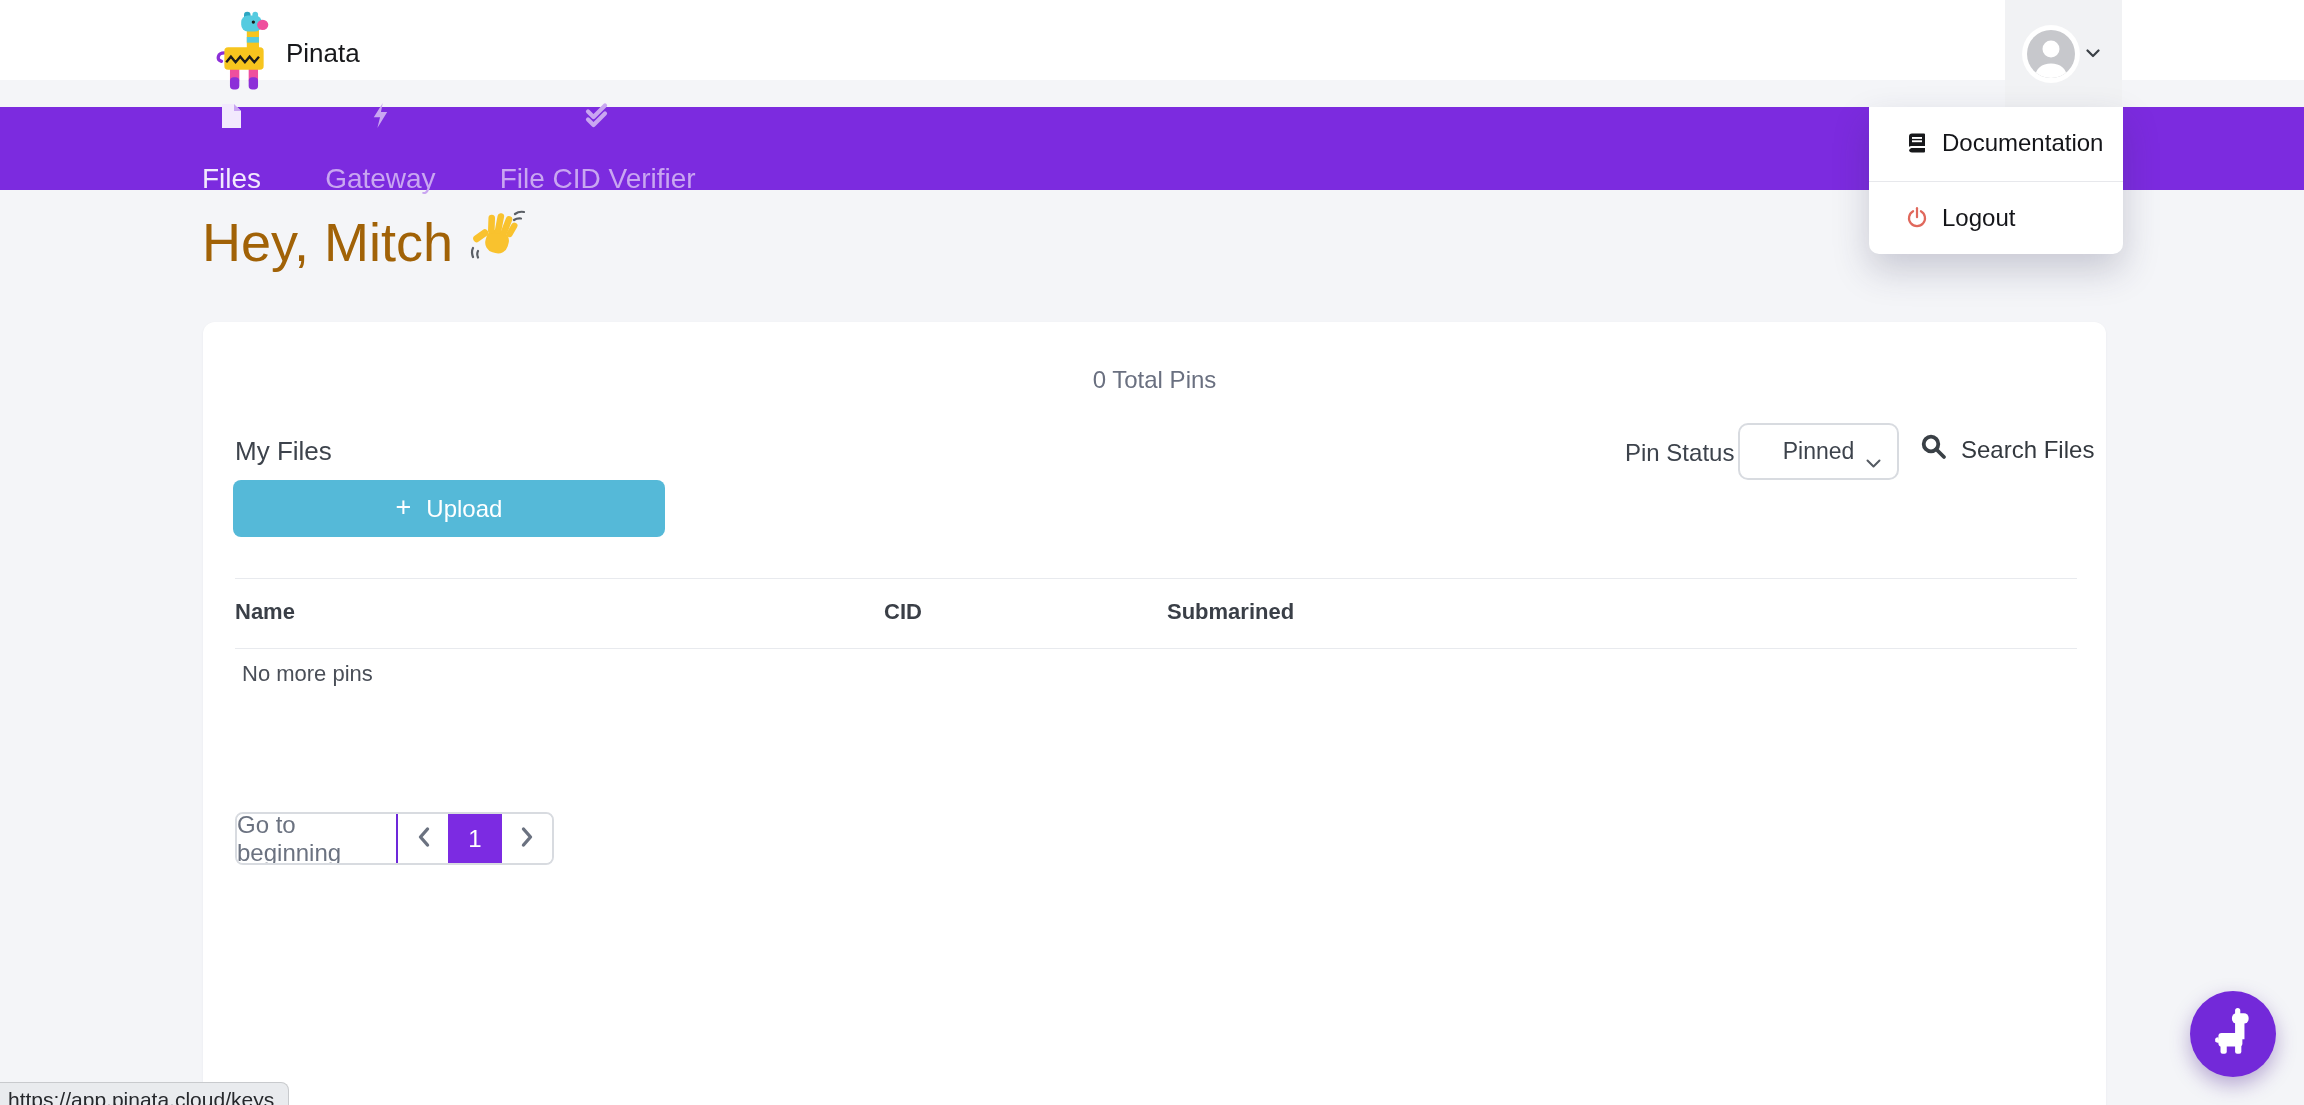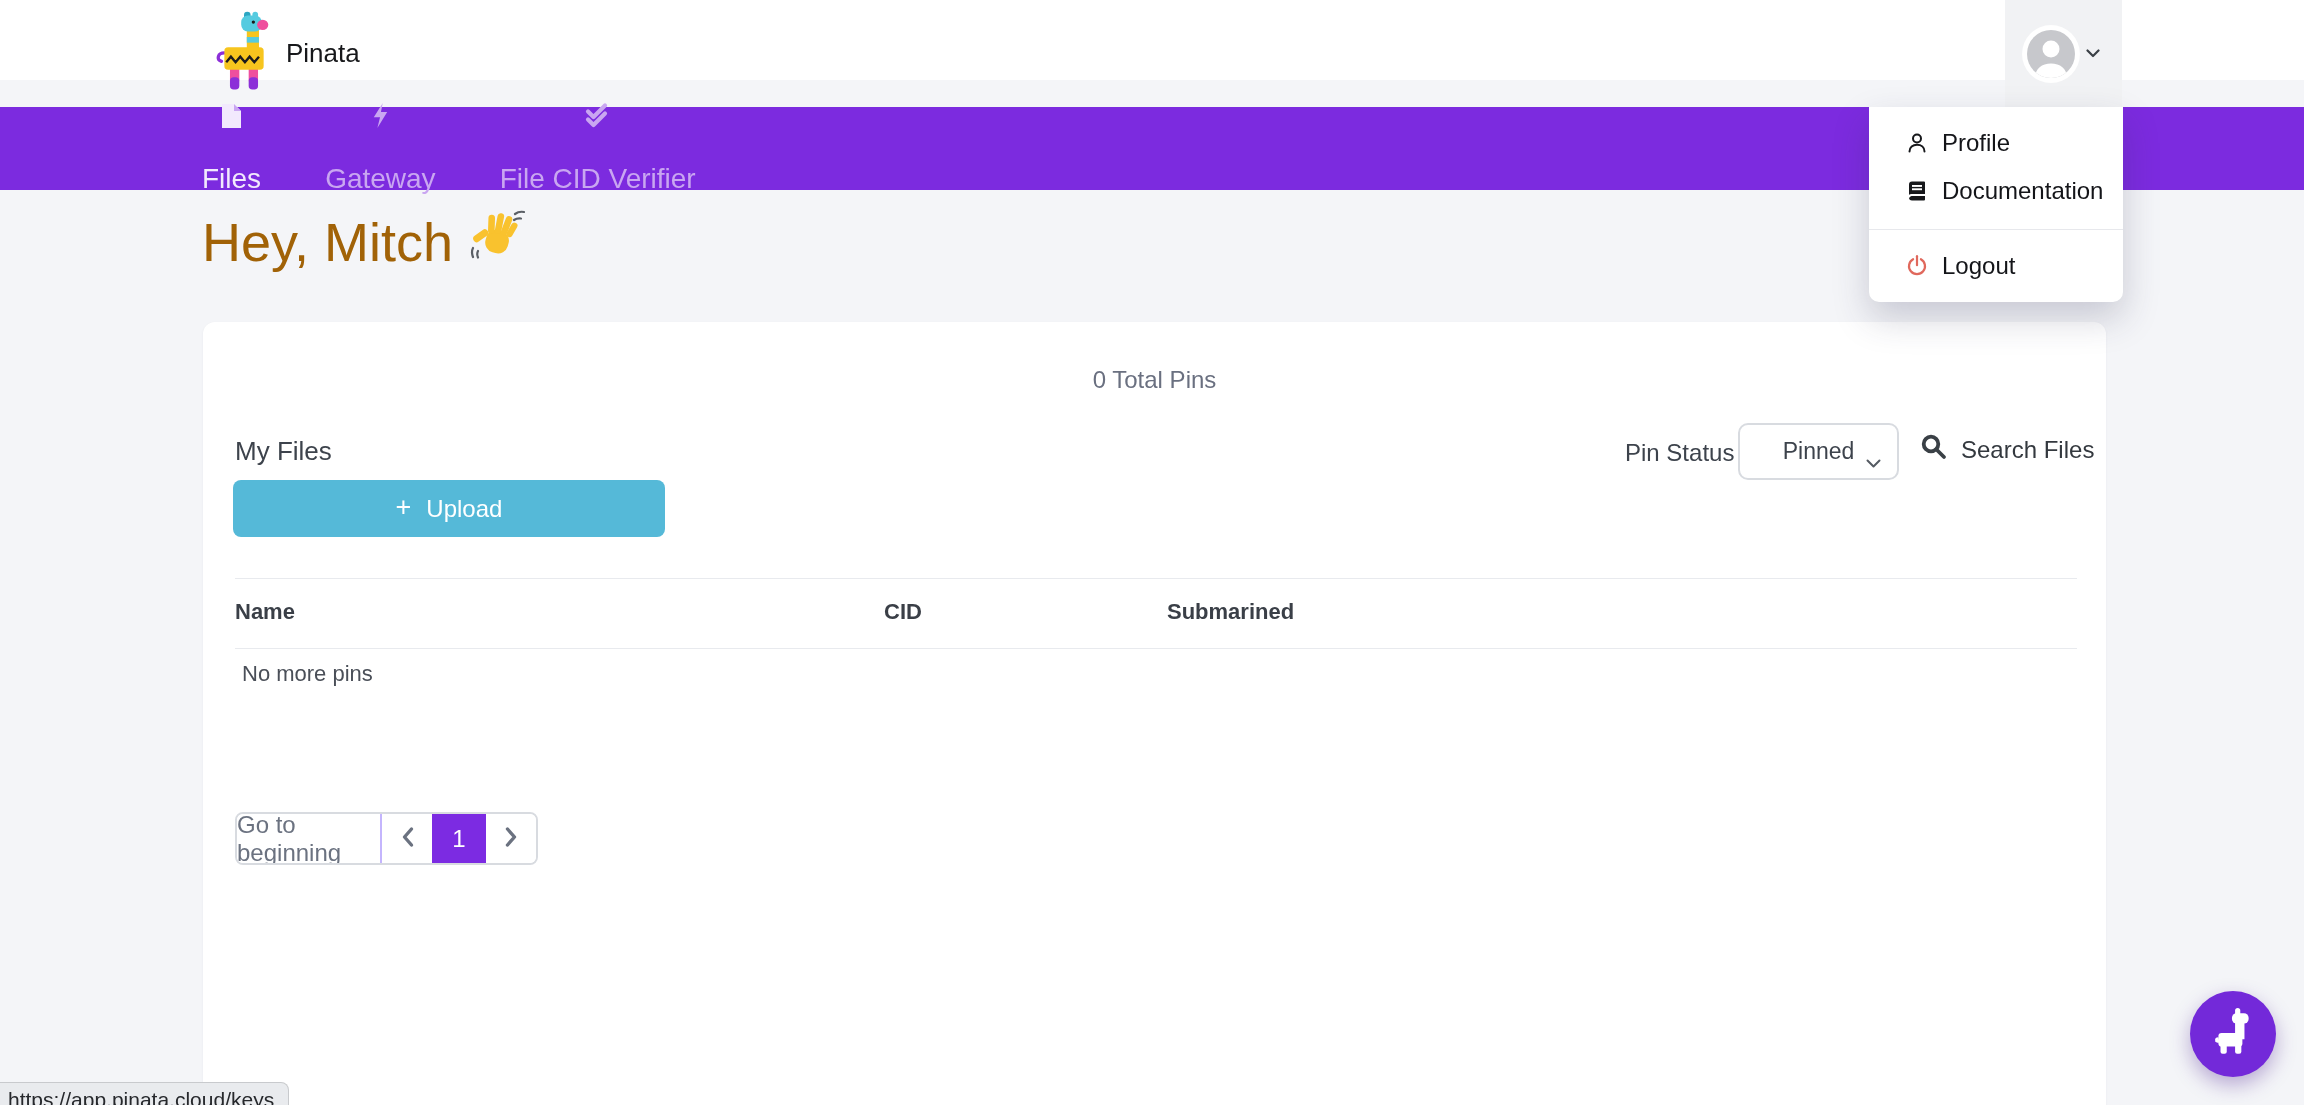--- a/index.html
+++ b/index.html
@@ -50,22 +50,22 @@
   .divider-top { top:256px; }
   .divider-head { top:326px; }
   .th { position:absolute; font-size:22px; font-weight:700; color:#3a3f47; top:277px; }
   .th-name { left:32px; }
   .th-cid  { left:681px; }
   .th-sub  { left:964px; }
   .empty-row { position:absolute; left:39px; top:339px; font-size:22px; color:#4a4f58; }
 
   .pagination { position:absolute; left:32px; top:490px; height:53px; display:flex; align-items:stretch;
                 border:2px solid #d8dbe0; border-radius:8px; background:#fff; overflow:hidden; }
-  .pg-go { width:145px; display:flex; align-items:center; justify-content:center; font-size:24px; color:#6b7280;
-           border-right:2px solid #c4b5fd; cursor:pointer; background:#fff; }
+  .pg-go { width:161px; display:flex; align-items:center; justify-content:center; font-size:24px; color:#6b7280;
+           border-right:2px solid #6d28d9; cursor:pointer; background:#fff; }
   .pg-btn { width:50px; display:flex; align-items:center; justify-content:center; cursor:pointer; background:#fff; border:none; }
   .pg-page { width:54px; display:flex; align-items:center; justify-content:center; background:#7c2be2; color:#fff;
              font-size:24px; cursor:pointer; }
 
   
   .dropdown { position:absolute; left:1869px; top:107px; width:254px; background:#ffffff; border-radius:0 0 10px 10px;
               box-shadow:0 16px 36px rgba(45,45,80,0.22); padding-top:12px; z-index:20; }
   .menu-item { height:48px; display:flex; align-items:center; gap:13px; padding-left:36px; font-size:24px;
                color:#141519; cursor:pointer; }
   .menu-item.highlighted { background:#f4f4f6; }
@@ -229,29 +229,20 @@
           </svg>
         </span>
       </button>
     </div>
   </section>
 
   <div class="dropdown">
     <div class="menu-item">
       <span class="mi-icon">
         <svg width="24" height="24" viewBox="0 0 24 24">
-          <circle cx="12" cy="7.5" r="4" fill="none" stroke="#17181b" stroke-width="2"></circle>
-          <path d="M4.5 20.5c0-4.2 3.3-6.8 7.5-6.8s7.5 2.6 7.5 6.8" fill="none" stroke="#17181b" stroke-width="2" stroke-linecap="round"></path>
-        </svg>
-      </span>
-      <span>Profile</span>
-    </div>
-    <div class="menu-item">
-      <span class="mi-icon">
-        <svg width="24" height="24" viewBox="0 0 24 24">
           <path d="M7 2.5h12a1 1 0 0 1 1 1v17a1 1 0 0 1-1 1H7a3 3 0 0 1-3-3v-13a3 3 0 0 1 3-3z" fill="#17181b"></path>
           <rect x="7" y="6" width="10" height="1.9" fill="#ffffff"></rect>
           <rect x="7" y="9.3" width="10" height="1.9" fill="#ffffff"></rect>
           <path d="M4 18.5A2.6 2.6 0 0 1 6.6 16H20" stroke="#ffffff" stroke-width="1.8" fill="none"></path>
         </svg>
       </span>
       <span>Documentation</span>
     </div>
     <div class="menu-divider"></div>
     <div class="menu-item logout">

